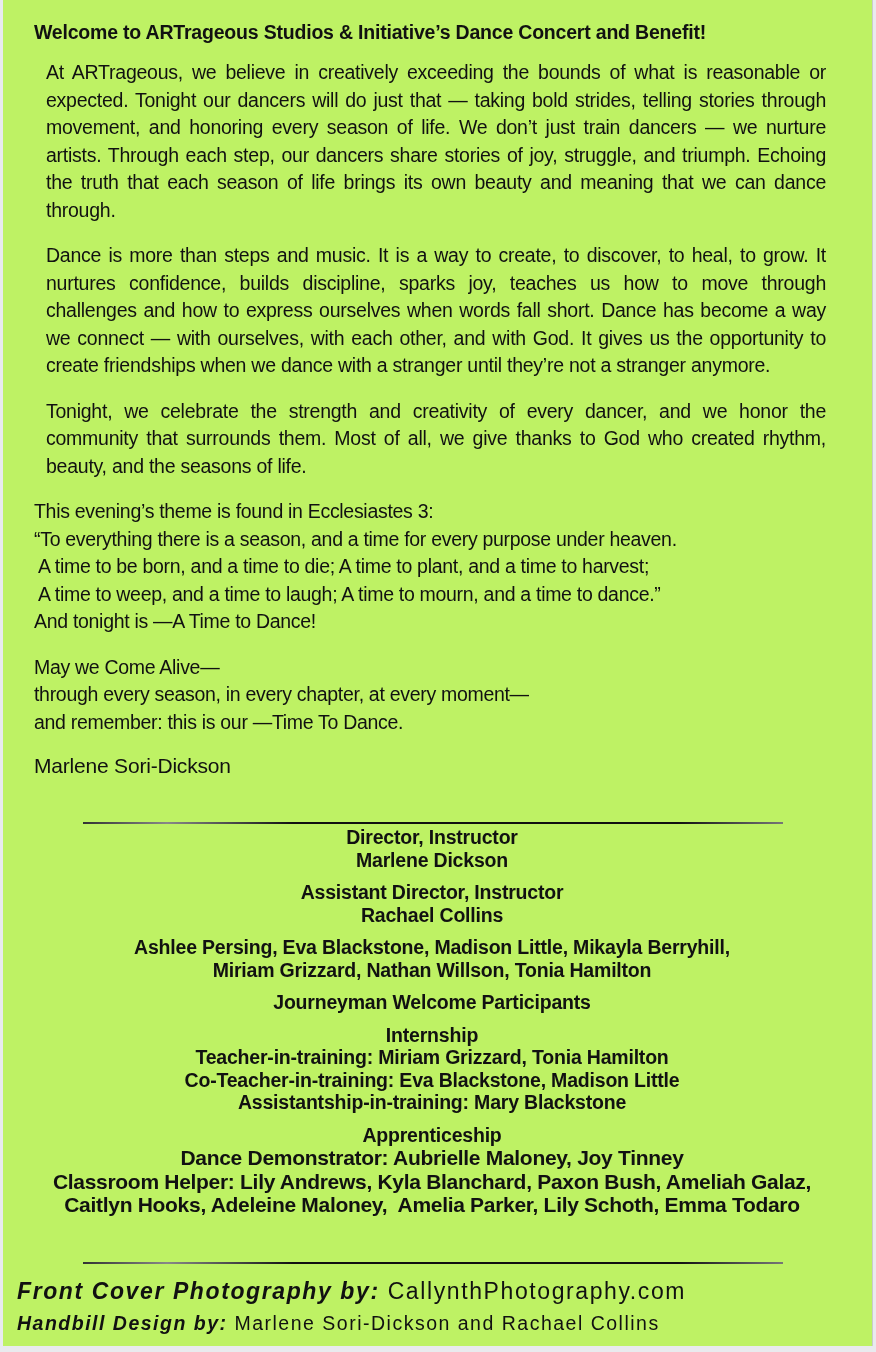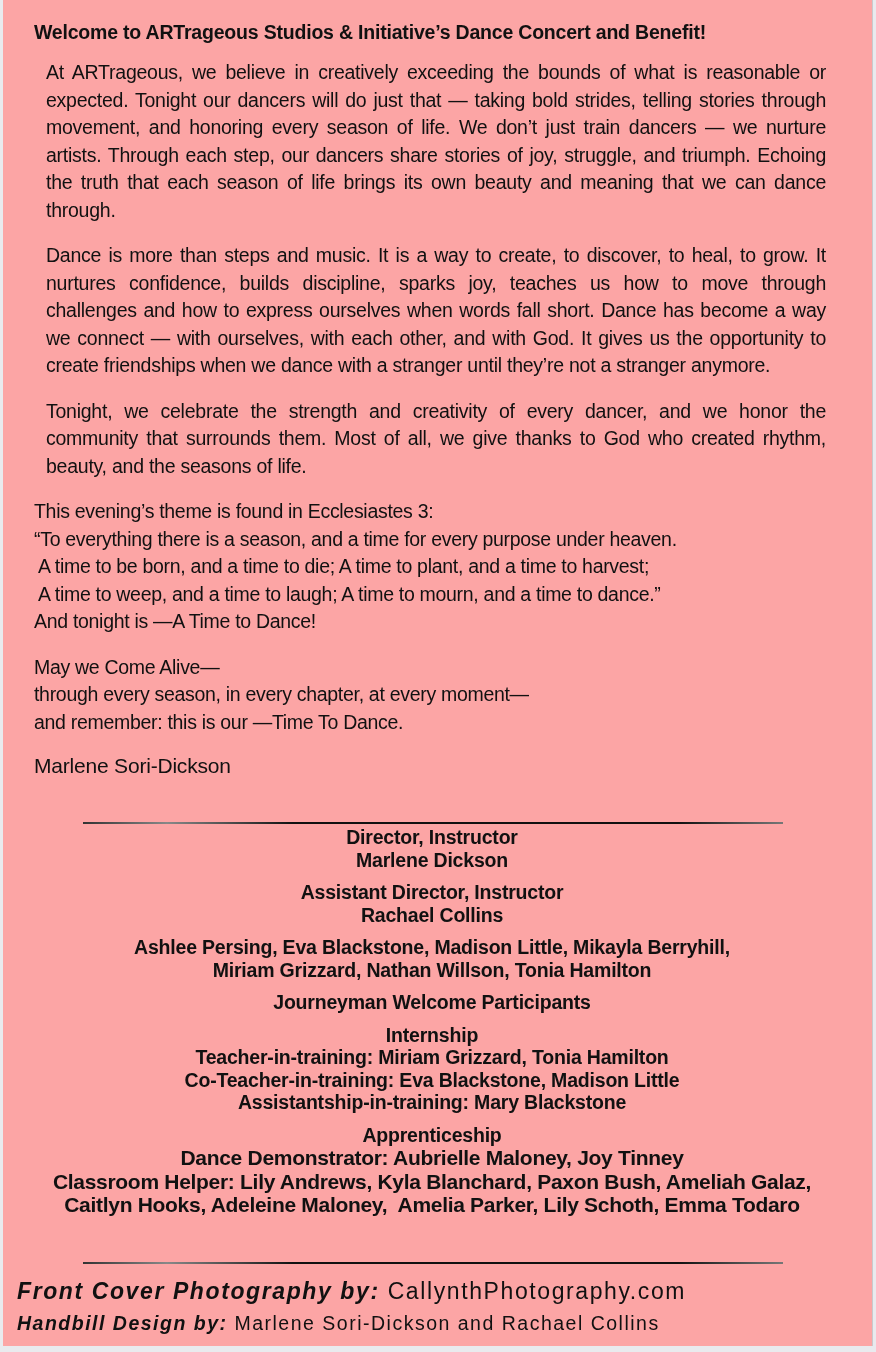--- a/index.html
+++ b/index.html
@@ -14,21 +14,21 @@
     overflow: hidden;
     font-family: "Liberation Sans", sans-serif;
     color: #111;
   }
   .page {
     position: absolute;
     left: 3px;
     top: 0;
     width: 869px;
     height: 1346px;
-    background: #fca5a5;
+    background: #bef264;
     border-right: 1px solid #c9c9cc;
   }
   .content {
     position: absolute;
     left: 31px;
     top: 18px;
     width: 792px;
   }
   .welcome {
     font-weight: bold;

